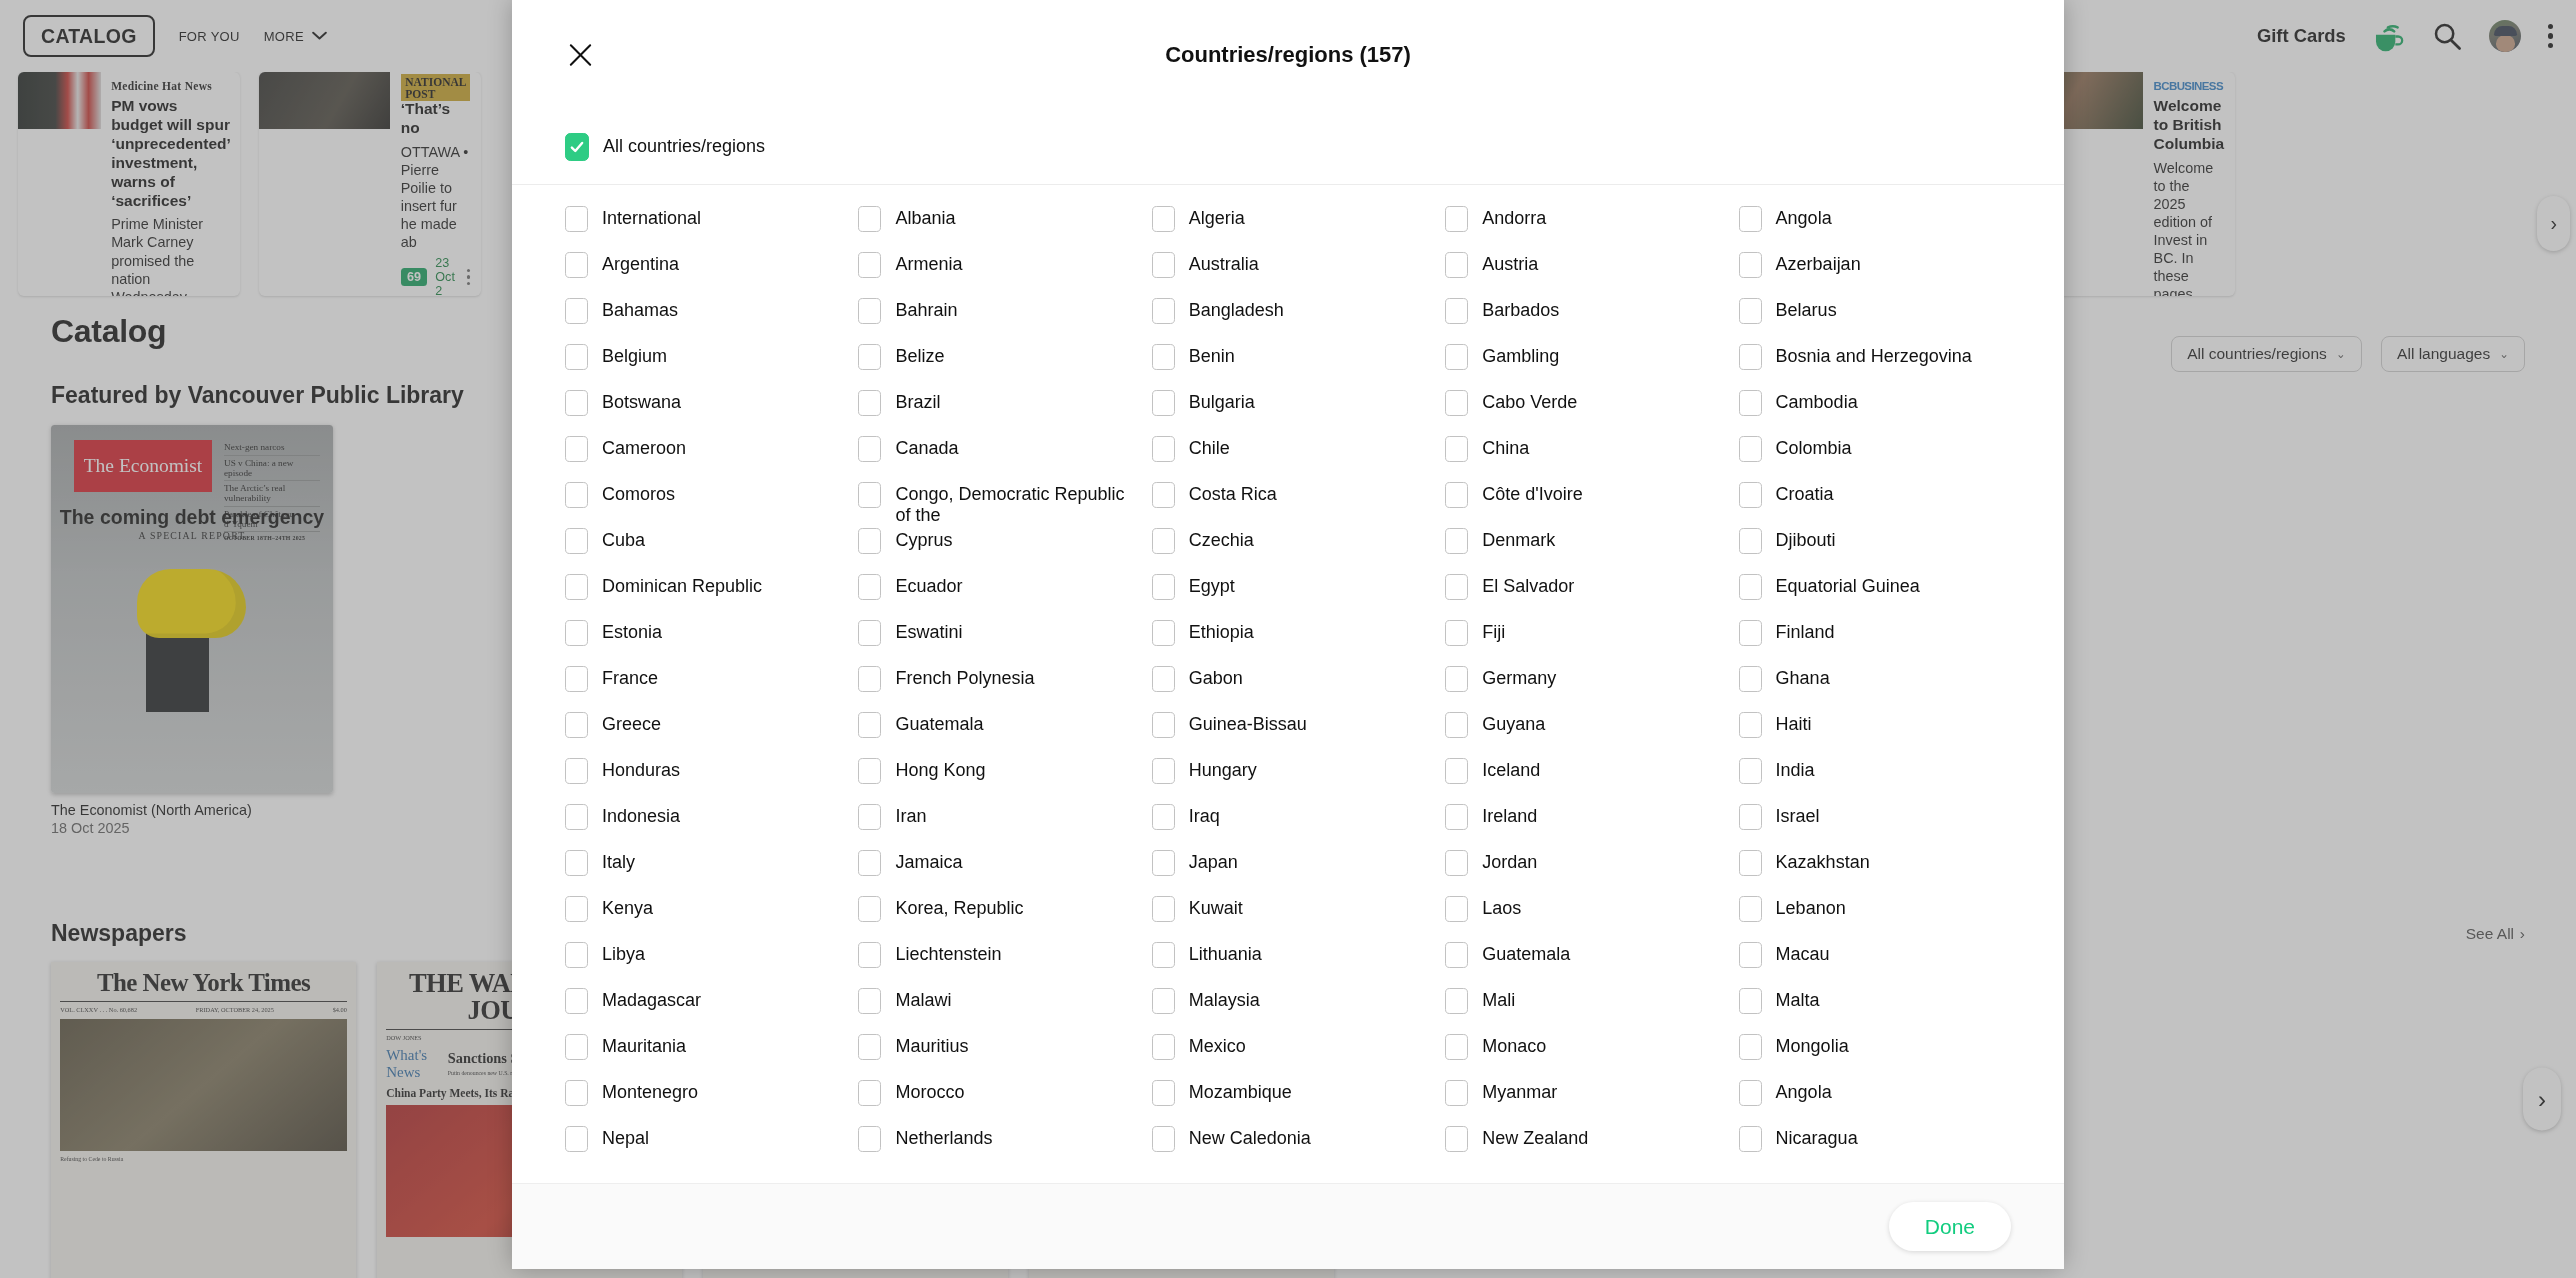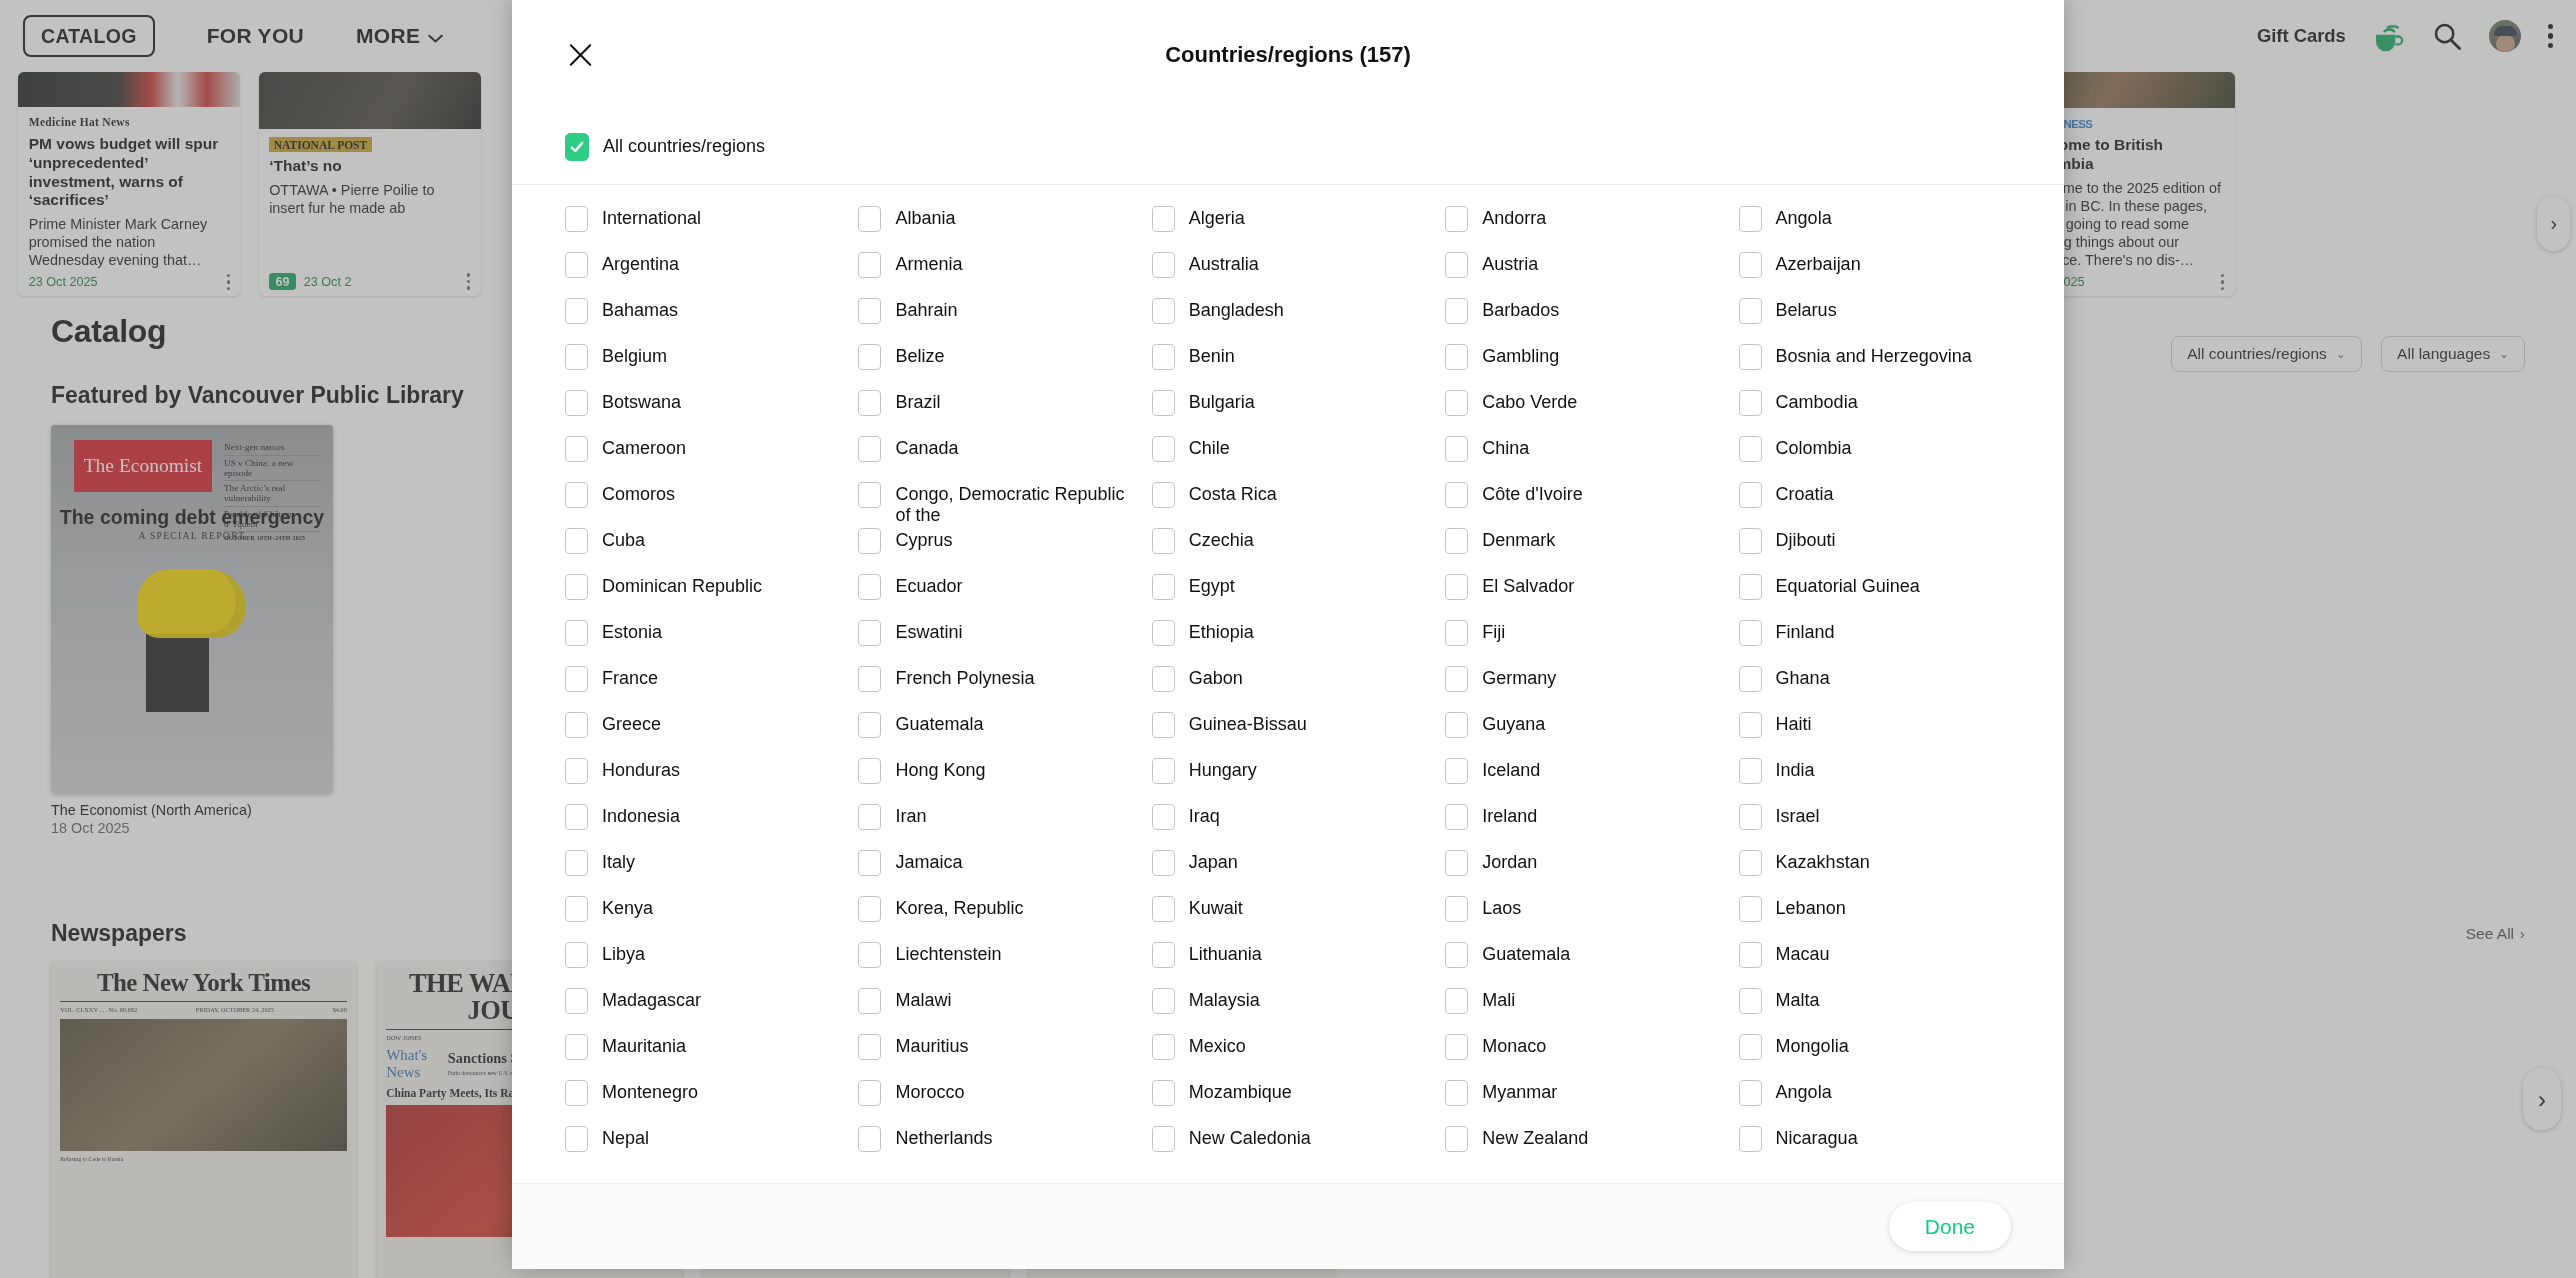--- a/index.html
+++ b/index.html
@@ -27,22 +27,22 @@
     display: flex; align-items: center; padding: 0 23px;
     background: #fff; z-index: 5;
   }
   .nav-left { display: flex; align-items: center; gap: 24px; }
   .nav-pill {
     border: 2.3px solid #111; border-radius: 8px;
     padding: 7.5px 16px; font-size: 19.5px; font-weight: 700;
     letter-spacing: 0.3px; color: #111; background: transparent;
   }
   .nav-link {
-    font-size: 21px; font-weight: 700; color: #111; letter-spacing: 0.3px;
-    display: flex; align-items: center; gap: 8px; margin-left: 28px;
+    font-size: 13px; font-weight: 400; color: #111; letter-spacing: 0.3px;
+    display: flex; align-items: center; gap: 8px;
   }
   .nav-right {
     margin-left: auto; display: flex; align-items: center; gap: 26.5px;
   }
   .nav-right .gift { font-size: 18.4px; font-weight: 700; color: #111; }
   .cup-icon { width: 33px; height: 33px; }
   .search-icon { width: 31px; height: 31px; }
   .avatar {
     width: 32px; height: 32px; border-radius: 50%;
     background: linear-gradient(160deg,#5a7a52 0%,#6d6f63 40%,#3d4654 100%);
@@ -61,21 +61,21 @@
 
   
   #story-rail {
     position: absolute; top: 72px; left: 0; right: 0; height: 224px;
     display: flex; gap: 18.4px; padding: 0 18.4px; z-index: 3;
   }
   .story-card {
     width: 222px; flex: 0 0 222px; background: #fff;
     border-radius: 5.8px; overflow: hidden;
     box-shadow: 0 0.6px 2.3px rgba(0,0,0,.16);
-    display: flex; flex-direction: column;
+    display: flex; 
   }
   .story-img { height: 57px; width: 100%; }
   .story-body { padding: 8px 10.4px 5.8px 10.4px; flex: 1; display:flex; flex-direction:column; }
   .pub-logo { height: 15px; margin-bottom: 5.2px; display:flex; align-items:center; }
   .pub-mhn { font-family:"Liberation Serif",serif; font-size:11.5px; font-weight:700; letter-spacing:0.3px; color:#1a1a1a;}
   .pub-np { font-family:"Liberation Serif",serif; font-size:11.5px; font-weight:700; color:#111; background:#c9a227; padding:1.2px 4.6px;}
   .pub-bcb { font-size:11.5px; font-weight:800; color:#2d7dc4; letter-spacing:-0.6px; font-stretch:condensed;}
   .story-title { font-size: 15.5px; font-weight: 700; line-height: 1.22; color:#111; margin-bottom: 4.6px; }
   .story-desc { font-size: 14.4px; line-height: 1.26; color:#1b1b1b; }
   .story-foot { margin-top:auto; display:flex; align-items:center; gap:8px; padding-top:4.6px;}

